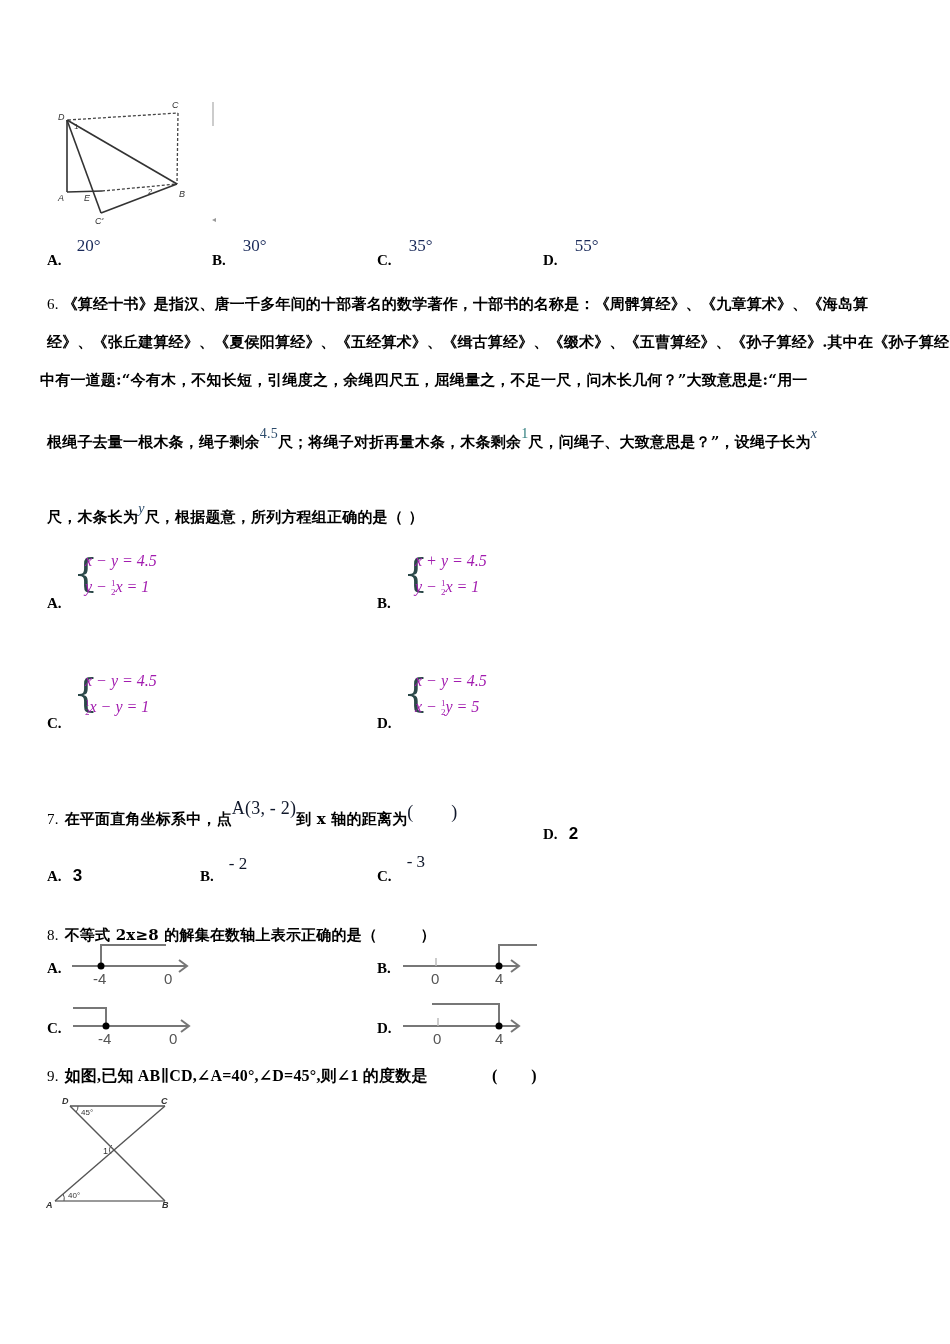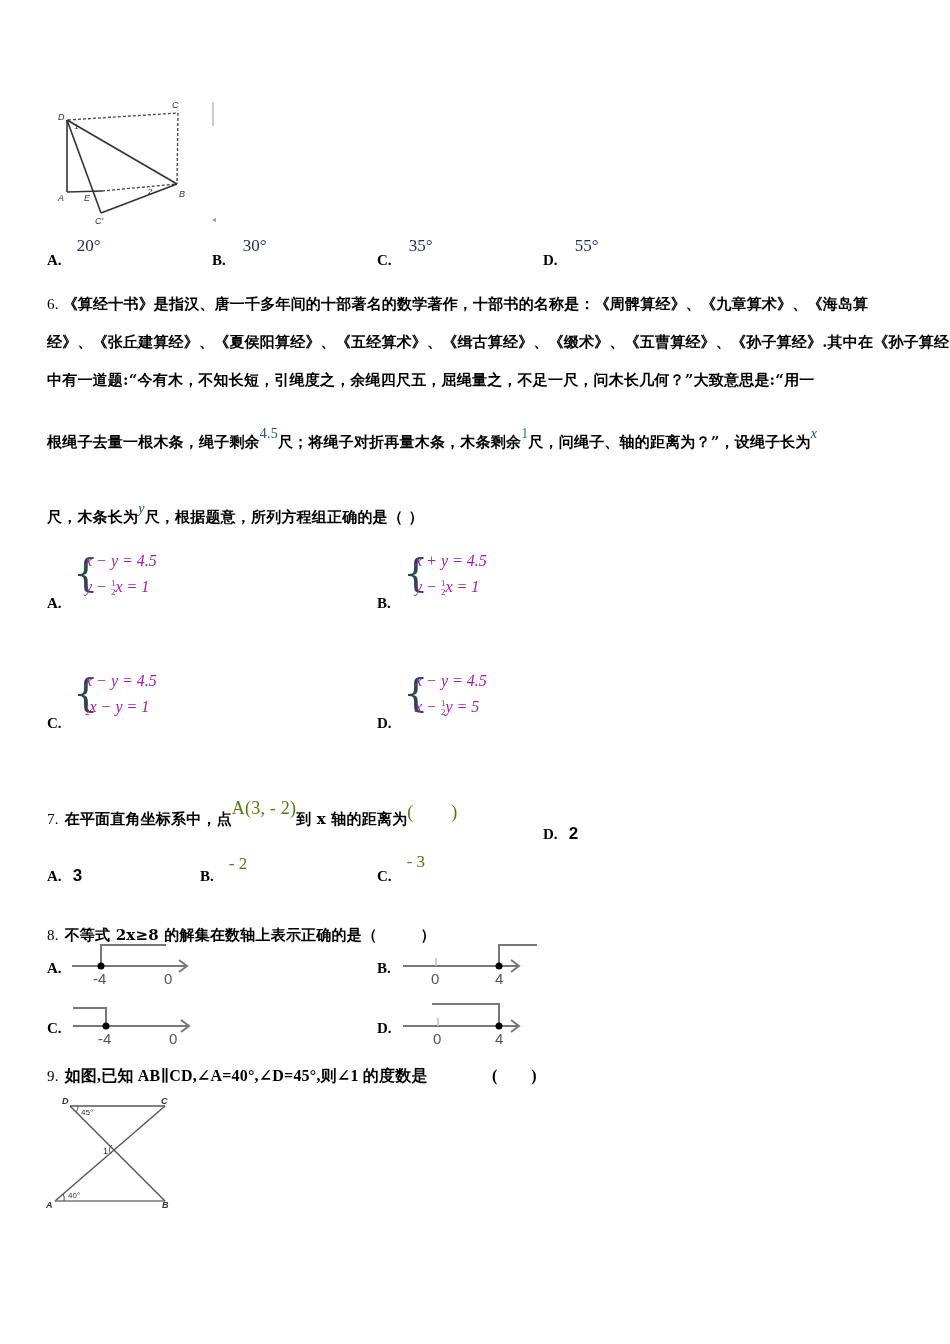--- a/index.html
+++ b/index.html
@@ -2,21 +2,21 @@
 <html><head>
 <meta charset="utf-8">
 <style>
   html, body { margin: 0; padding: 0; background: #ffffff; }
   body { width: 950px; height: 1344px; position: relative; overflow: hidden;
          font-family: "DejaVu Serif", "Liberation Serif", serif; color: #000; }
   .abs { position: absolute; }
   .q-text { font-size: 15px; line-height: 20px; white-space: nowrap; letter-spacing: 0.2px; }
   .bold { font-weight: bold; }
   .opt-label { font-family: "Liberation Serif", serif; font-weight: bold; font-size: 15px; }
-  .mathimg { font-family: "Liberation Serif", serif; color: #4d7c0f; }
+  .mathimg { font-family: "Liberation Serif", serif; color: #0f172a; }
   .angle-val { font-family: "Liberation Serif", serif; font-size: 17px; color: #1a2a5a; margin-top: 20px; }
   .sup-val { font-family: "Liberation Serif", serif; font-size: 14px; color: #2a4a6a; position: relative; top: -9px; }
   .eq { font-family: "Liberation Serif", serif; font-style: italic; font-size: 16px; color: #a21caf; line-height: 26px; }
   .brace { font-size: 40px; line-height: 40px; color: #2a4848; font-family: "DejaVu Serif", serif; font-weight: 100; }
   .frac { display: inline-block; vertical-align: middle; text-align: center; font-size: 9px; line-height: 9px; font-style: normal; }
   .frac span { display: block; }
   svg text { font-family: "Liberation Sans", sans-serif; }
 </style>
 </head>
 <body>
@@ -61,23 +61,23 @@
 </div>
 <div class="abs" style="left:543px;top:236px;">
   <span class="opt-label" style="position:relative;top:14px;">D.</span>
   <span class="angle-val" style="margin-left:12px;">55°</span>
 </div>
 
 <div class="abs q-text" style="left:47px;top:294px;">
   <span style="font-family:'Liberation Serif',serif;margin-right:4px;">6.</span><span class="bold">《算经十书》是指汉、唐一千多年间的十部著名的数学著作，十部书的名称是：《周髀算经》、《九章算术》、《海岛算</span>
 </div>
 <div class="abs q-text bold" style="left:47px;top:332px;">经》、《张丘建算经》、《夏侯阳算经》、《五经算术》、《缉古算经》、《缀术》、《五曹算经》、《孙子算经》.其中在《孙子算经》</div>
-<div class="abs q-text bold" style="left:47px;top:370px;">中有一道题:“今有木，不知长短，引绳度之，余绳四尺五，屈绳量之，不足一尺，问木长几何？”大致意思是:“用一</div>
+<div class="abs q-text bold" style="left:40px;top:370px;">中有一道题:“今有木，不知长短，引绳度之，余绳四尺五，屈绳量之，不足一尺，问木长几何？”大致意思是:“用一</div>
 <div class="abs q-text bold" style="left:47px;top:432px;">
-  <span>根绳子去量一根木条，绳子剩余</span><span class="sup-val" style="font-weight:normal;">4.5</span><span>尺；将绳子对折再量木条，木条剩余</span><span class="sup-val" style="font-weight:normal;color:#2a7a7a;">1</span><span>尺，问绳子、轴的距离为？”，设绳子长为</span><span class="sup-val" style="font-style:italic;font-weight:normal;">x</span>
+  <span>根绳子去量一根木条，绳子剩余</span><span class="sup-val" style="font-weight:normal;">4.5</span><span>尺；将绳子对折再量木条，木条剩余</span><span class="sup-val" style="font-weight:normal;color:#2a7a7a;">1</span><span>尺，问绳子、大致意思是？”，设绳子长为</span><span class="sup-val" style="font-style:italic;font-weight:normal;">x</span>
 </div>
 <div class="abs q-text bold" style="left:47px;top:507px;">
   <span>尺，木条长为</span><span class="sup-val" style="font-style:italic;font-weight:normal;">y</span><span>尺，根据题意，所列方程组正确的是（   ）</span>
 </div>
 
 <div class="abs" style="left:47px;top:550px;width:200px;height:62px;">
   <span class="abs opt-label" style="left:0;top:45px;">A.</span>
   <span class="abs brace" style="left:26px;top:2px;">{</span>
   <div class="abs eq" style="left:38px;top:-2px;">x − y = 4.5</div>
   <div class="abs eq" style="left:38px;top:24px;">

